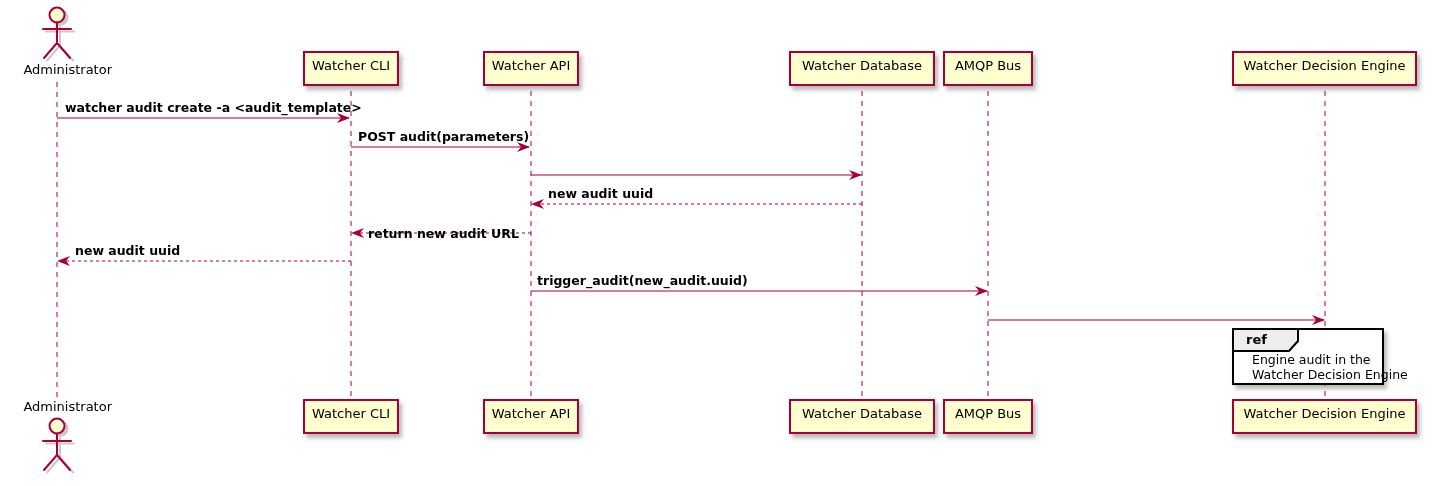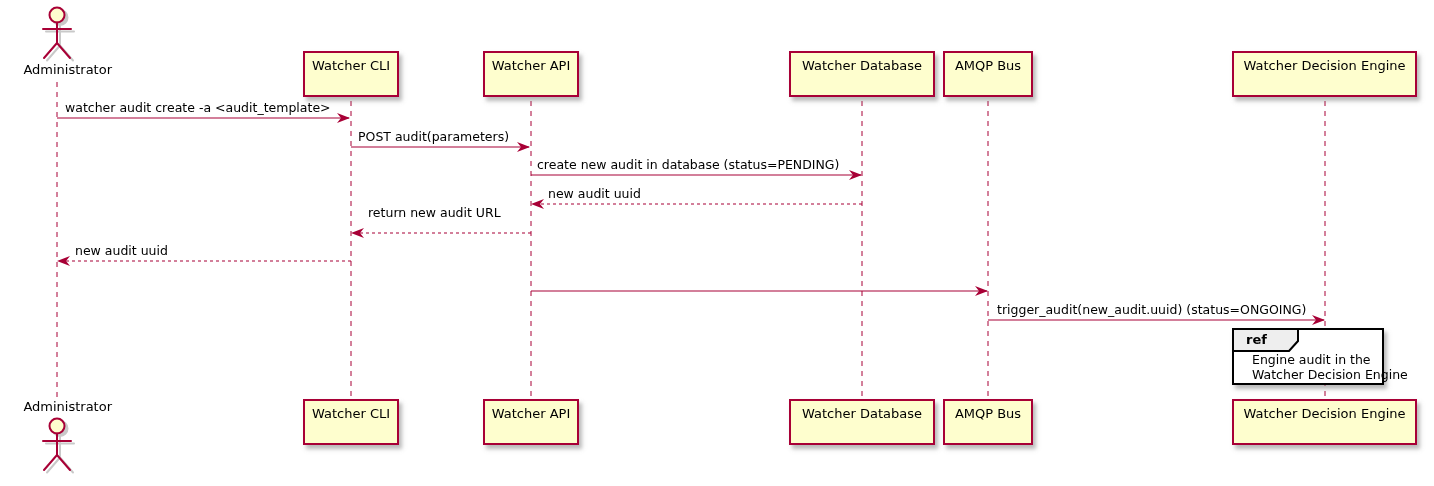--- a/index.html
+++ b/index.html
@@ -25,29 +25,29 @@
   .ml{stroke:var(--message_line);stroke-width:1.2;fill:none;}
   .ml.dashed{stroke-dasharray:3,3;}
   .ah{fill:var(--message_line);stroke:none;}
   
   .sm{stroke:var(--participant_border);stroke-width:2;fill:none;stroke-linecap:round;}
   .smhead{fill:var(--participant_fill);stroke:var(--participant_border);stroke-width:2;}
   .shadow .sm{stroke:#c9c9c9;}
   .shadow .smhead{fill:#c9c9c9;stroke:#c9c9c9;}
   
   .pbox{
-    position:absolute;height:46px;box-sizing:border-box;
+    position:absolute;height:35px;box-sizing:border-box;
     background:var(--participant_fill);border:2px solid var(--participant_border);
     box-shadow:3px 4px 4px rgba(120,120,120,.5);
     font-size:13px;line-height:26px;text-align:center;white-space:nowrap;
   }
   
   .alabel{position:absolute;width:110px;text-align:right;font-size:13px;white-space:nowrap;}
   
-  .mlabel{position:absolute;font-size:12.5px;line-height:16px;height:16px;white-space:nowrap;}
+  .mlabel{position:absolute;font-size:12.5px;line-height:16px;height:16px;white-space:nowrap;font-weight:bold;}
   
   .refbox{
     position:absolute;left:1232px;top:328px;width:152px;height:57px;box-sizing:border-box;
     background:var(--ref_fill);border:2px solid var(--ref_border);
     box-shadow:3px 4px 4px rgba(120,120,120,.5);
   }
   .ref-pent{position:absolute;left:-2px;top:-2px;}
   .ref-pent polygon{fill:var(--ref_header_fill);stroke:var(--ref_border);stroke-width:2;}
   .ref-kw{position:absolute;left:12px;top:2px;font-size:13px;font-weight:bold;}
   .ref-text{position:absolute;left:18px;top:22px;font-size:12.5px;line-height:15px;white-space:nowrap;}
@@ -152,25 +152,24 @@
   <div class="pbox" style="left:1232px;top:51px;width:185px;">Watcher Decision Engine</div>
 
   <div class="pbox" style="left:303px;top:399px;width:96px;">Watcher CLI</div>
   <div class="pbox" style="left:483px;top:399px;width:96px;">Watcher API</div>
   <div class="pbox" style="left:789px;top:399px;width:146px;">Watcher Database</div>
   <div class="pbox" style="left:943px;top:399px;width:90px;">AMQP Bus</div>
   <div class="pbox" style="left:1232px;top:399px;width:185px;">Watcher Decision Engine</div>
 
   <div class="mlabel" style="left:65px;top:100px;">watcher audit create -a &lt;audit_template&gt;</div>
   <div class="mlabel" style="left:358px;top:129px;">POST audit(parameters)</div>
-  <div class="mlabel" style="left:537px;top:157px;">create new audit in database (status=PENDING)</div>
   <div class="mlabel" style="left:548px;top:186px;">new audit uuid</div>
-  <div class="mlabel" style="left:368px;top:205px;">return new audit URL</div>
+  <div class="mlabel" style="left:368px;top:226px;">return new audit URL</div>
   <div class="mlabel" style="left:75px;top:243px;">new audit uuid</div>
-  <div class="mlabel" style="left:997px;top:302px;">trigger_audit(new_audit.uuid) (status=ONGOING)</div>
+  <div class="mlabel" style="left:537px;top:273px;">trigger_audit(new_audit.uuid)</div>
 
   <div class="refbox">
     <svg class="ref-pent" width="72" height="26">
       <polygon points="1,1 66,1 66,13 57,23 1,23"></polygon>
     </svg>
     <span class="ref-kw">ref</span>
     <div class="ref-text">
       <div>Engine audit in the</div>
       <div>Watcher Decision Engine</div>
     </div>

